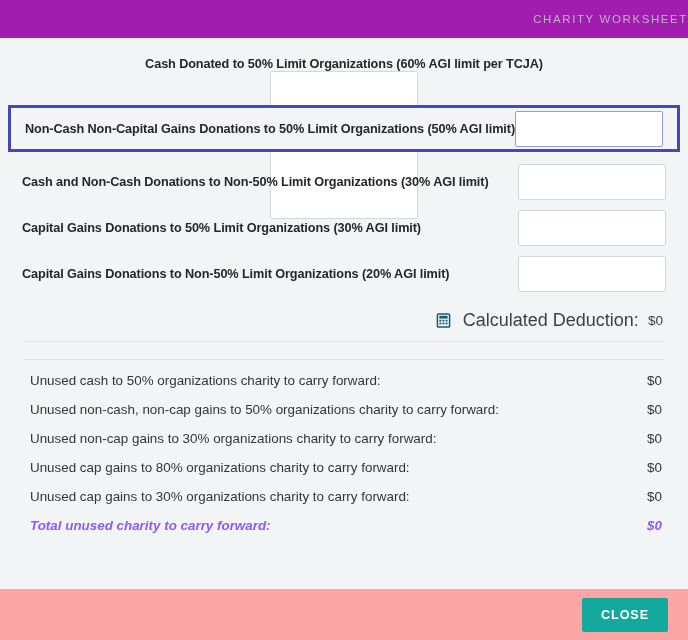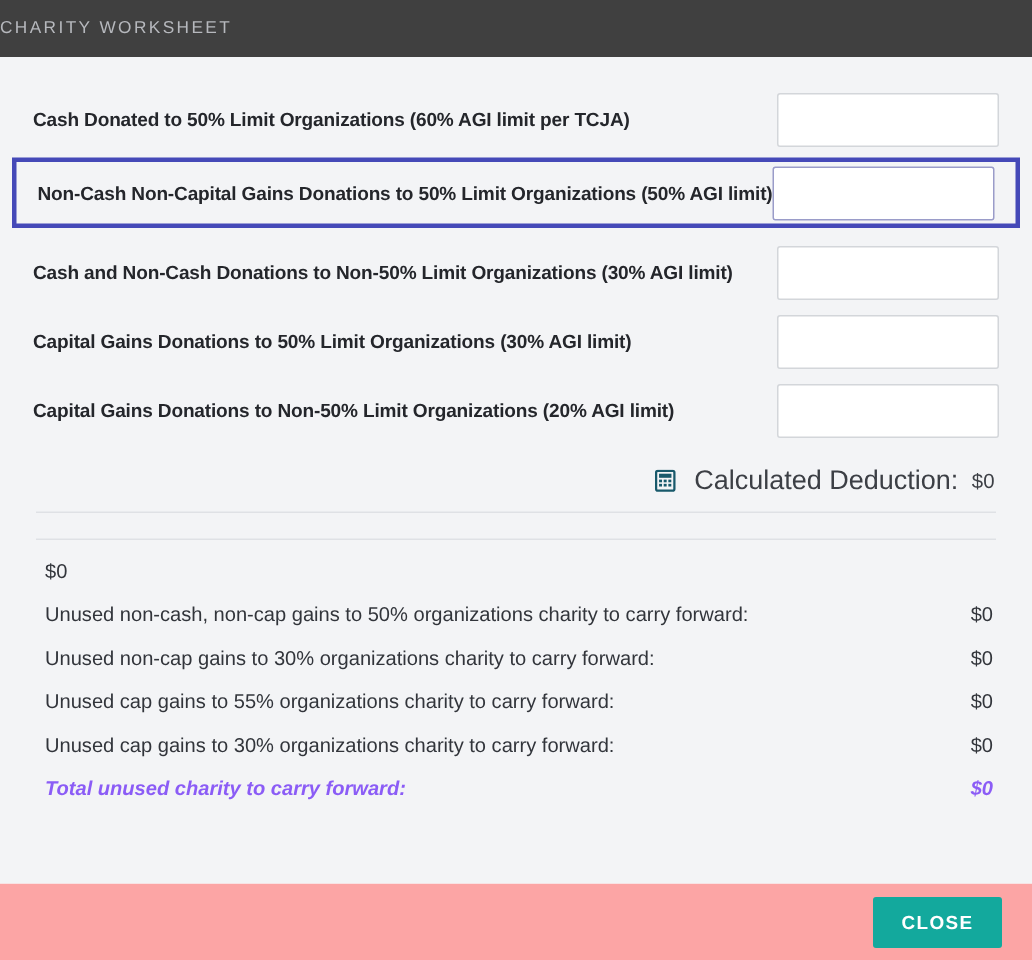--- a/index.html
+++ b/index.html
@@ -17,24 +17,24 @@
     width: 688px;
     height: 640px;
     background: #ffffff;
     display: flex;
     flex-direction: column;
   }
 
   
   #header {
     height: 38px;
-    background: #404040;
-    display: flex;
-    align-items: center;
-    justify-content: flex-start;
+    background: #a21caf;
+    display: flex;
+    align-items: center;
+    justify-content: flex-end;
     flex: 0 0 auto;
   }
   #header-title {
     font-size: 11.5px;
     letter-spacing: 1.6px;
     color: #b6b8bd;
     font-weight: 400;
     text-transform: uppercase;
     white-space: nowrap;
   }
@@ -51,21 +51,21 @@
 
   
   .field-row {
     position: relative;
     display: flex;
     align-items: center;
     height: 46px;
     margin: 0 -22px;
     padding: 0 22px;
   }
-  .field-row.first { margin-top: 19px; }
+  .field-row.first { margin-top: 19px; flex-direction: column; }
 
   .field-label {
     font-size: 12.7px;
     font-weight: bold;
     color: #24262b;
     letter-spacing: -0.1px;
     white-space: nowrap;
     flex: 1 1 auto;
   }
 
@@ -245,35 +245,36 @@
       <span id="calc-text">Calculated Deduction:</span>
       <span id="calc-value">$0</span>
     </div>
 
     <div class="divider"></div>
     <div class="divider second"></div>
 
     <div id="carry-list">
 
       <div class="carry-row">
+        <span class="carry-label">Unused cash to 50% organizations charity to carry forward:</span>
         <span class="carry-value">$0</span>
       </div>
 
       <div class="carry-row">
         <span class="carry-label">Unused non-cash, non-cap gains to 50% organizations charity to carry forward:</span>
         <span class="carry-value">$0</span>
       </div>
 
       <div class="carry-row">
         <span class="carry-label">Unused non-cap gains to 30% organizations charity to carry forward:</span>
         <span class="carry-value">$0</span>
       </div>
 
       <div class="carry-row">
-        <span class="carry-label">Unused cap gains to 55% organizations charity to carry forward:</span>
+        <span class="carry-label">Unused cap gains to 80% organizations charity to carry forward:</span>
         <span class="carry-value">$0</span>
       </div>
 
       <div class="carry-row">
         <span class="carry-label">Unused cap gains to 30% organizations charity to carry forward:</span>
         <span class="carry-value">$0</span>
       </div>
 
       <div class="carry-row total">
         <span class="carry-label">Total unused charity to carry forward:</span>

